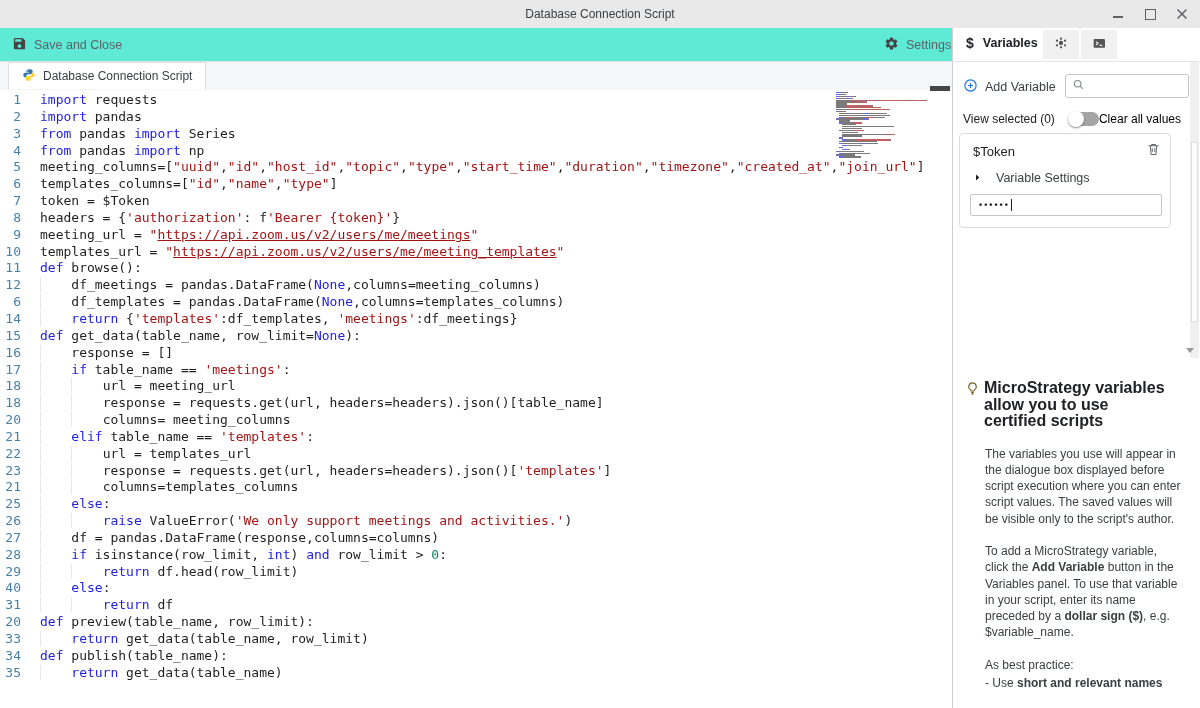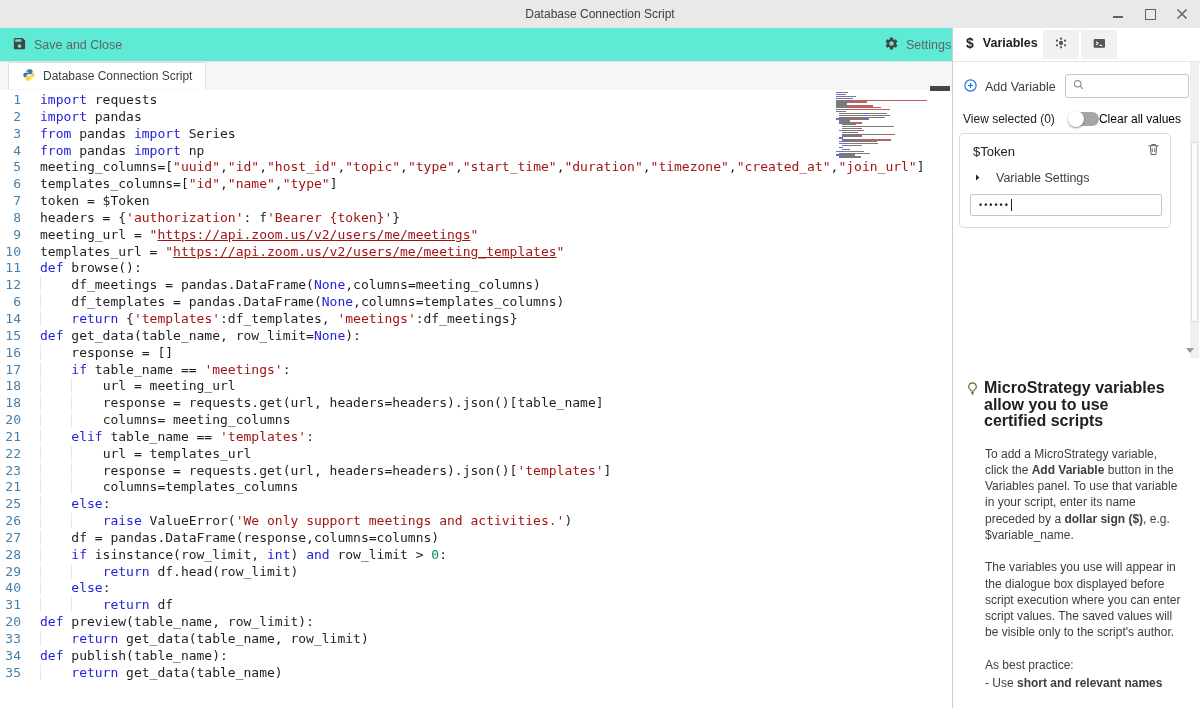--- a/index.html
+++ b/index.html
@@ -504,22 +504,22 @@
         <div class="tip-head">
           <span>
             <svg width="15" height="15" viewBox="0 0 24 24" fill="none" stroke="#6d5f17" stroke-width="1.7">
                 <path d="M12 3a6 6 0 0 0-3.5 10.9c.8.6 1.2 1.3 1.3 2.1h4.4c.1-.8.5-1.5 1.3-2.1A6 6 0 0 0 12 3z"></path>
                 <path d="M10 18.6h4M10.7 21h2.6"></path>
               </svg>
           </span>
           <span class="tip-title">MicroStrategy variables allow you to use certified scripts</span>
         </div>
         <div class="tip-paras" id="tip-paras">
+            <p><span>The variables you use will appear in the dialogue box displayed before script execution where you can enter script values. The saved values will be visible only to the script's author.</span></p>
             <p><span>To add a MicroStrategy variable, click the </span><b>Add Variable</b><span> button in the Variables panel. To use that variable in your script, enter its name preceded by a </span><b>dollar sign ($)</b><span>, e.g. $variable_name.</span></p>
-            <p><span>The variables you use will appear in the dialogue box displayed before script execution where you can enter script values. The saved values will be visible only to the script's author.</span></p>
             <p><span>As best practice:</span></p>
             <p class="tight"><span>- Use </span><b>short and relevant names</b></p>
             <p class="tight"><span>- Use underscore (_) to separate words</span></p>
           </div>
       </div>
     </div>
   </div>
 
 </div>
 

